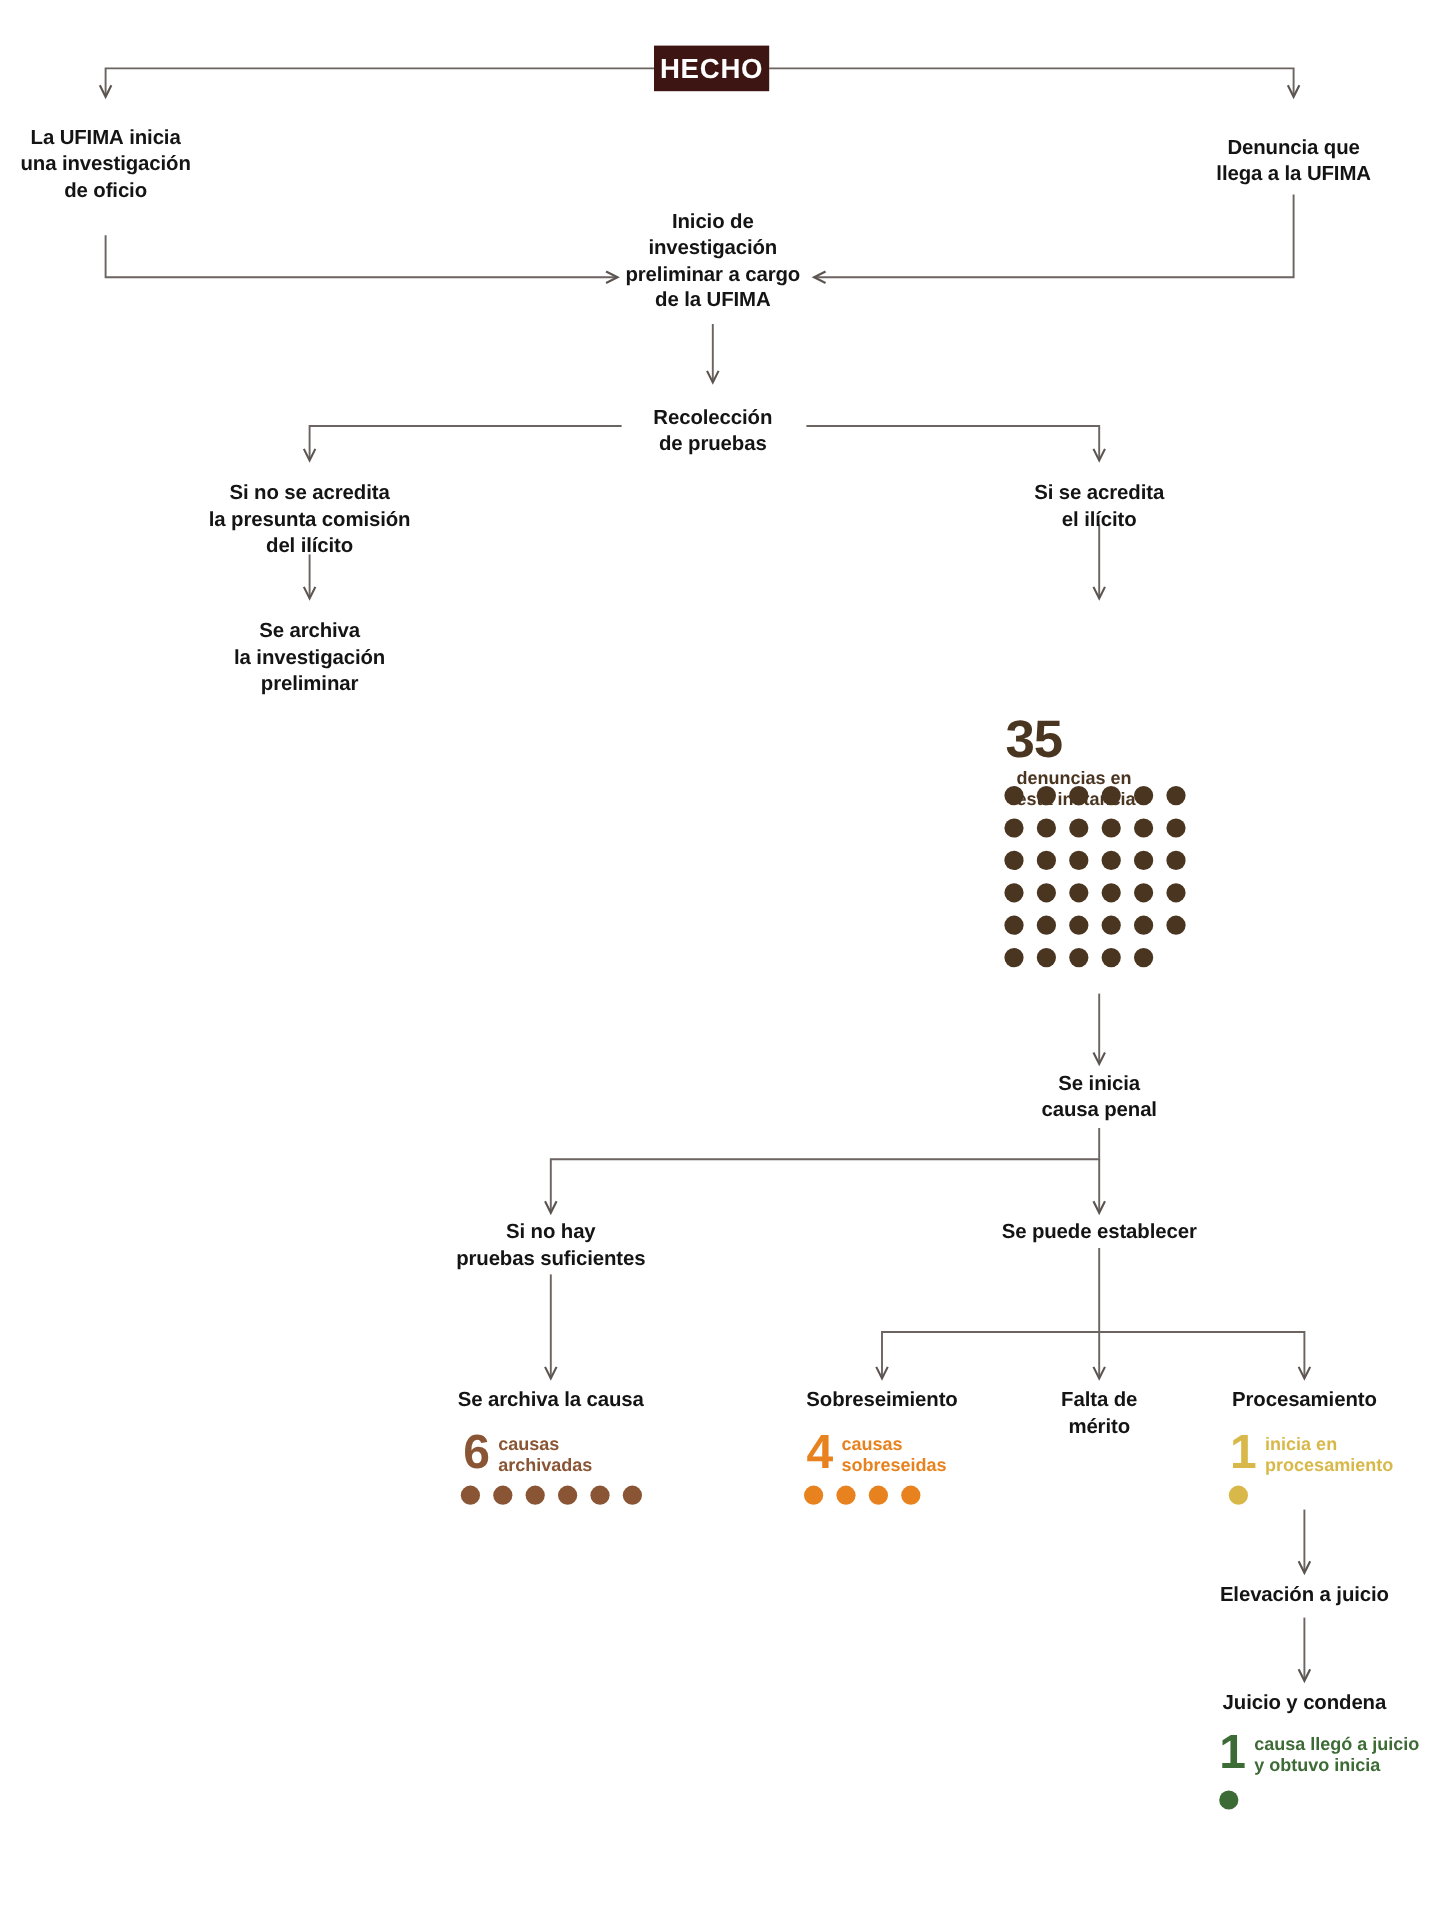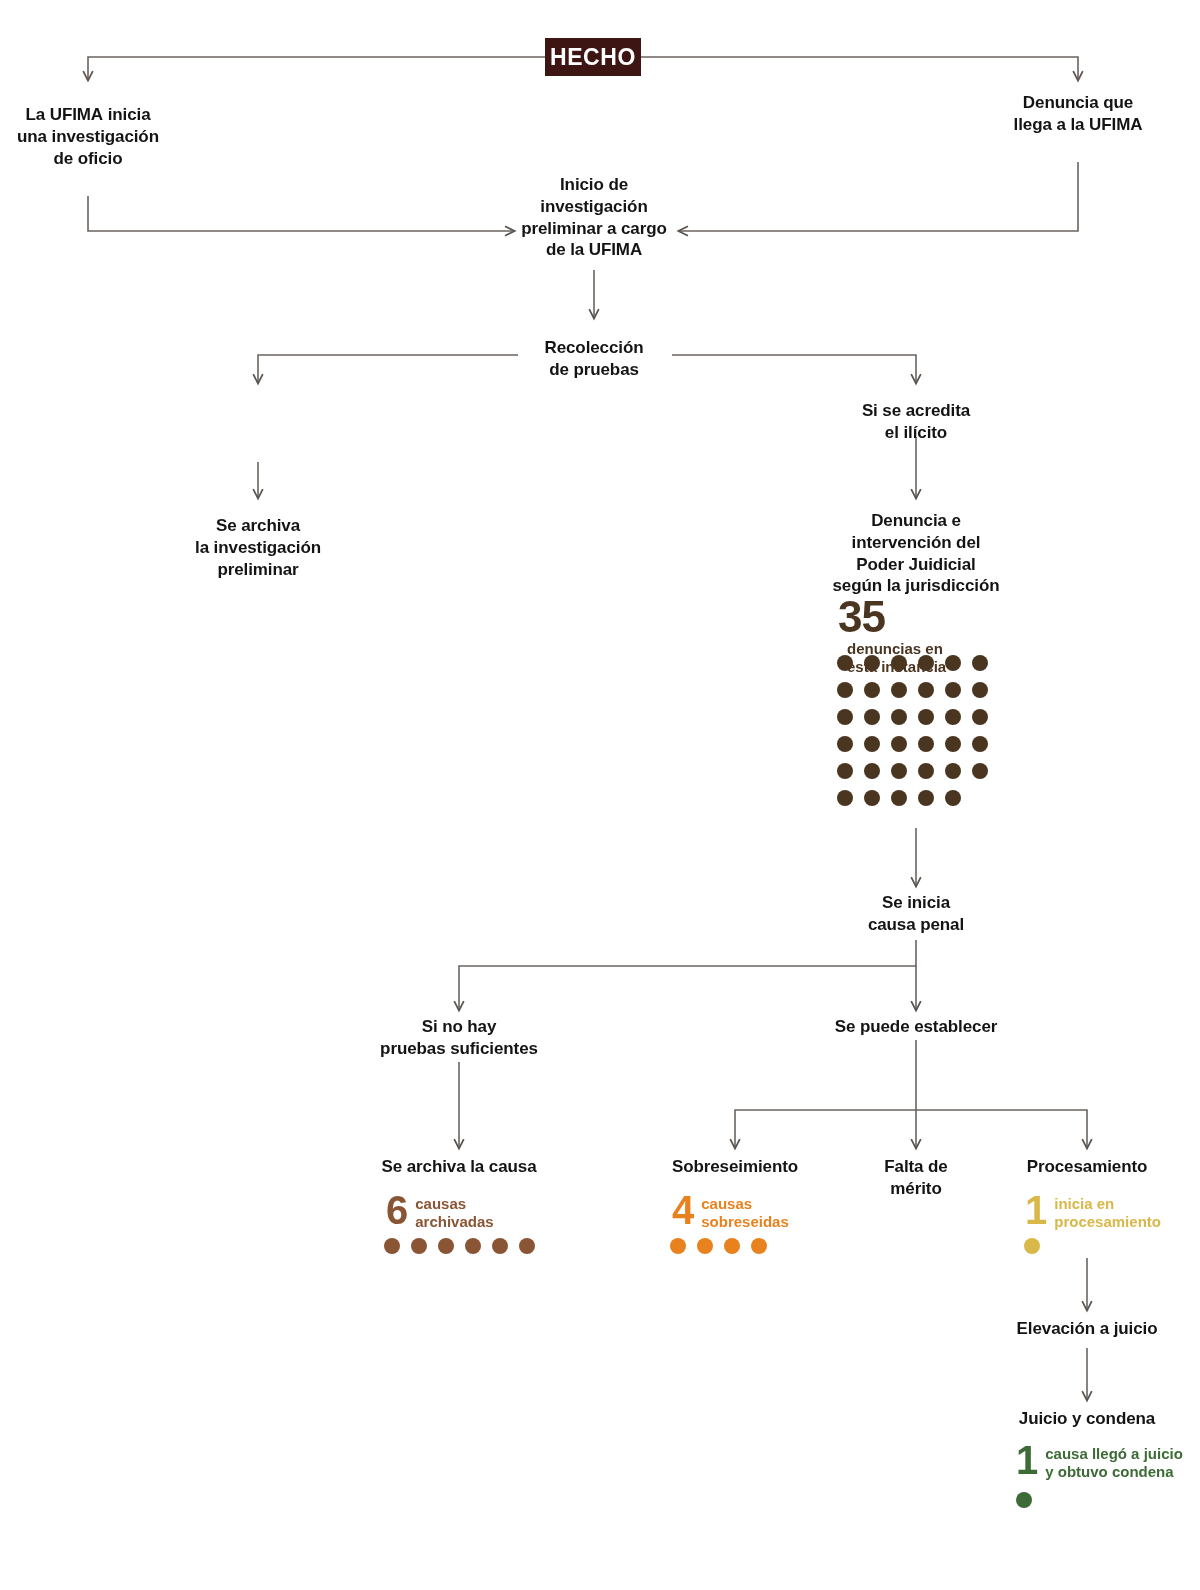--- a/index.html
+++ b/index.html
@@ -84,55 +84,54 @@
   <div class="hecho" style="left:545px;top:38px;width:96px;height:38px;">
     <span>HECHO</span>
   </div>
 
   <div class="node" style="left:0px;top:104px;width:176px;">
     <div><span>La </span><b>UFIMA</b><span> inicia</span></div>
     <div>una investigación</div>
     <div>de oficio</div>
   </div>
 
-  <div class="node" style="left:990px;top:92px;width:176px;">
+  <div class="node" style="left:990px;top:112px;width:176px;">
     <div>Denuncia que</div>
     <div><span>llega a la </span><b>UFIMA</b></div>
   </div>
 
   <div class="node" style="left:474px;top:174px;width:240px;">
     <div>Inicio de</div>
     <div>investigación</div>
     <div>preliminar a cargo</div>
     <div><span>de la </span><b>UFIMA</b></div>
   </div>
 
   <div class="node" style="left:504px;top:337px;width:180px;">
     <div>Recolección</div>
     <div>de pruebas</div>
   </div>
 
+  <div class="node" style="left:138px;top:400px;width:240px;">
+    <div>Si no se acredita</div>
+    <div>la presunta comisión</div>
+    <div>del ilícito</div>
+  </div>
 
   <div class="node" style="left:148px;top:515px;width:220px;">
     <div>Se archiva</div>
     <div>la investigación</div>
     <div>preliminar</div>
   </div>
 
   <div class="node" style="left:816px;top:400px;width:200px;">
     <div>Si se acredita</div>
     <div>el ilícito</div>
   </div>
 
-  <div class="node" style="left:796px;top:510px;width:240px;">
-    <div>Denuncia e</div>
-    <div>intervención del</div>
-    <div>Poder Juidicial</div>
-    <div>según la jurisdicción</div>
-  </div>
 
   <div class="node" style="left:826px;top:892px;width:180px;">
     <div>Se inicia</div>
     <div>causa penal</div>
   </div>
 
   <div class="node" style="left:339px;top:1016px;width:240px;">
     <div>Si no hay</div>
     <div>pruebas suficientes</div>
   </div>
@@ -249,20 +248,20 @@
     </div>
   </div>
   <div class="dots" style="left: 1024px; top: 1238px; width: 16px; gap: 11px;">
       <span class="dot" style="width: 16px; height: 16px; background: rgb(217, 184, 74);"></span>
     </div>
 
   <div class="stat" style="left:1016px;top:1442px;">
     <div class="big c-green" style="font-size:40px;">1</div>
     <div class="cap c-green" style="font-size:15px;margin-left:8px;">
       <div>causa llegó a juicio</div>
-      <div>y obtuvo condena</div>
+      <div>y obtuvo inicia</div>
     </div>
   </div>
   <div class="dots" style="left: 1016px; top: 1492px; width: 16px; gap: 11px;">
       <span class="dot" style="width: 16px; height: 16px; background: rgb(61, 107, 53);"></span>
     </div>
 
 </div>
 
 </body></html>

